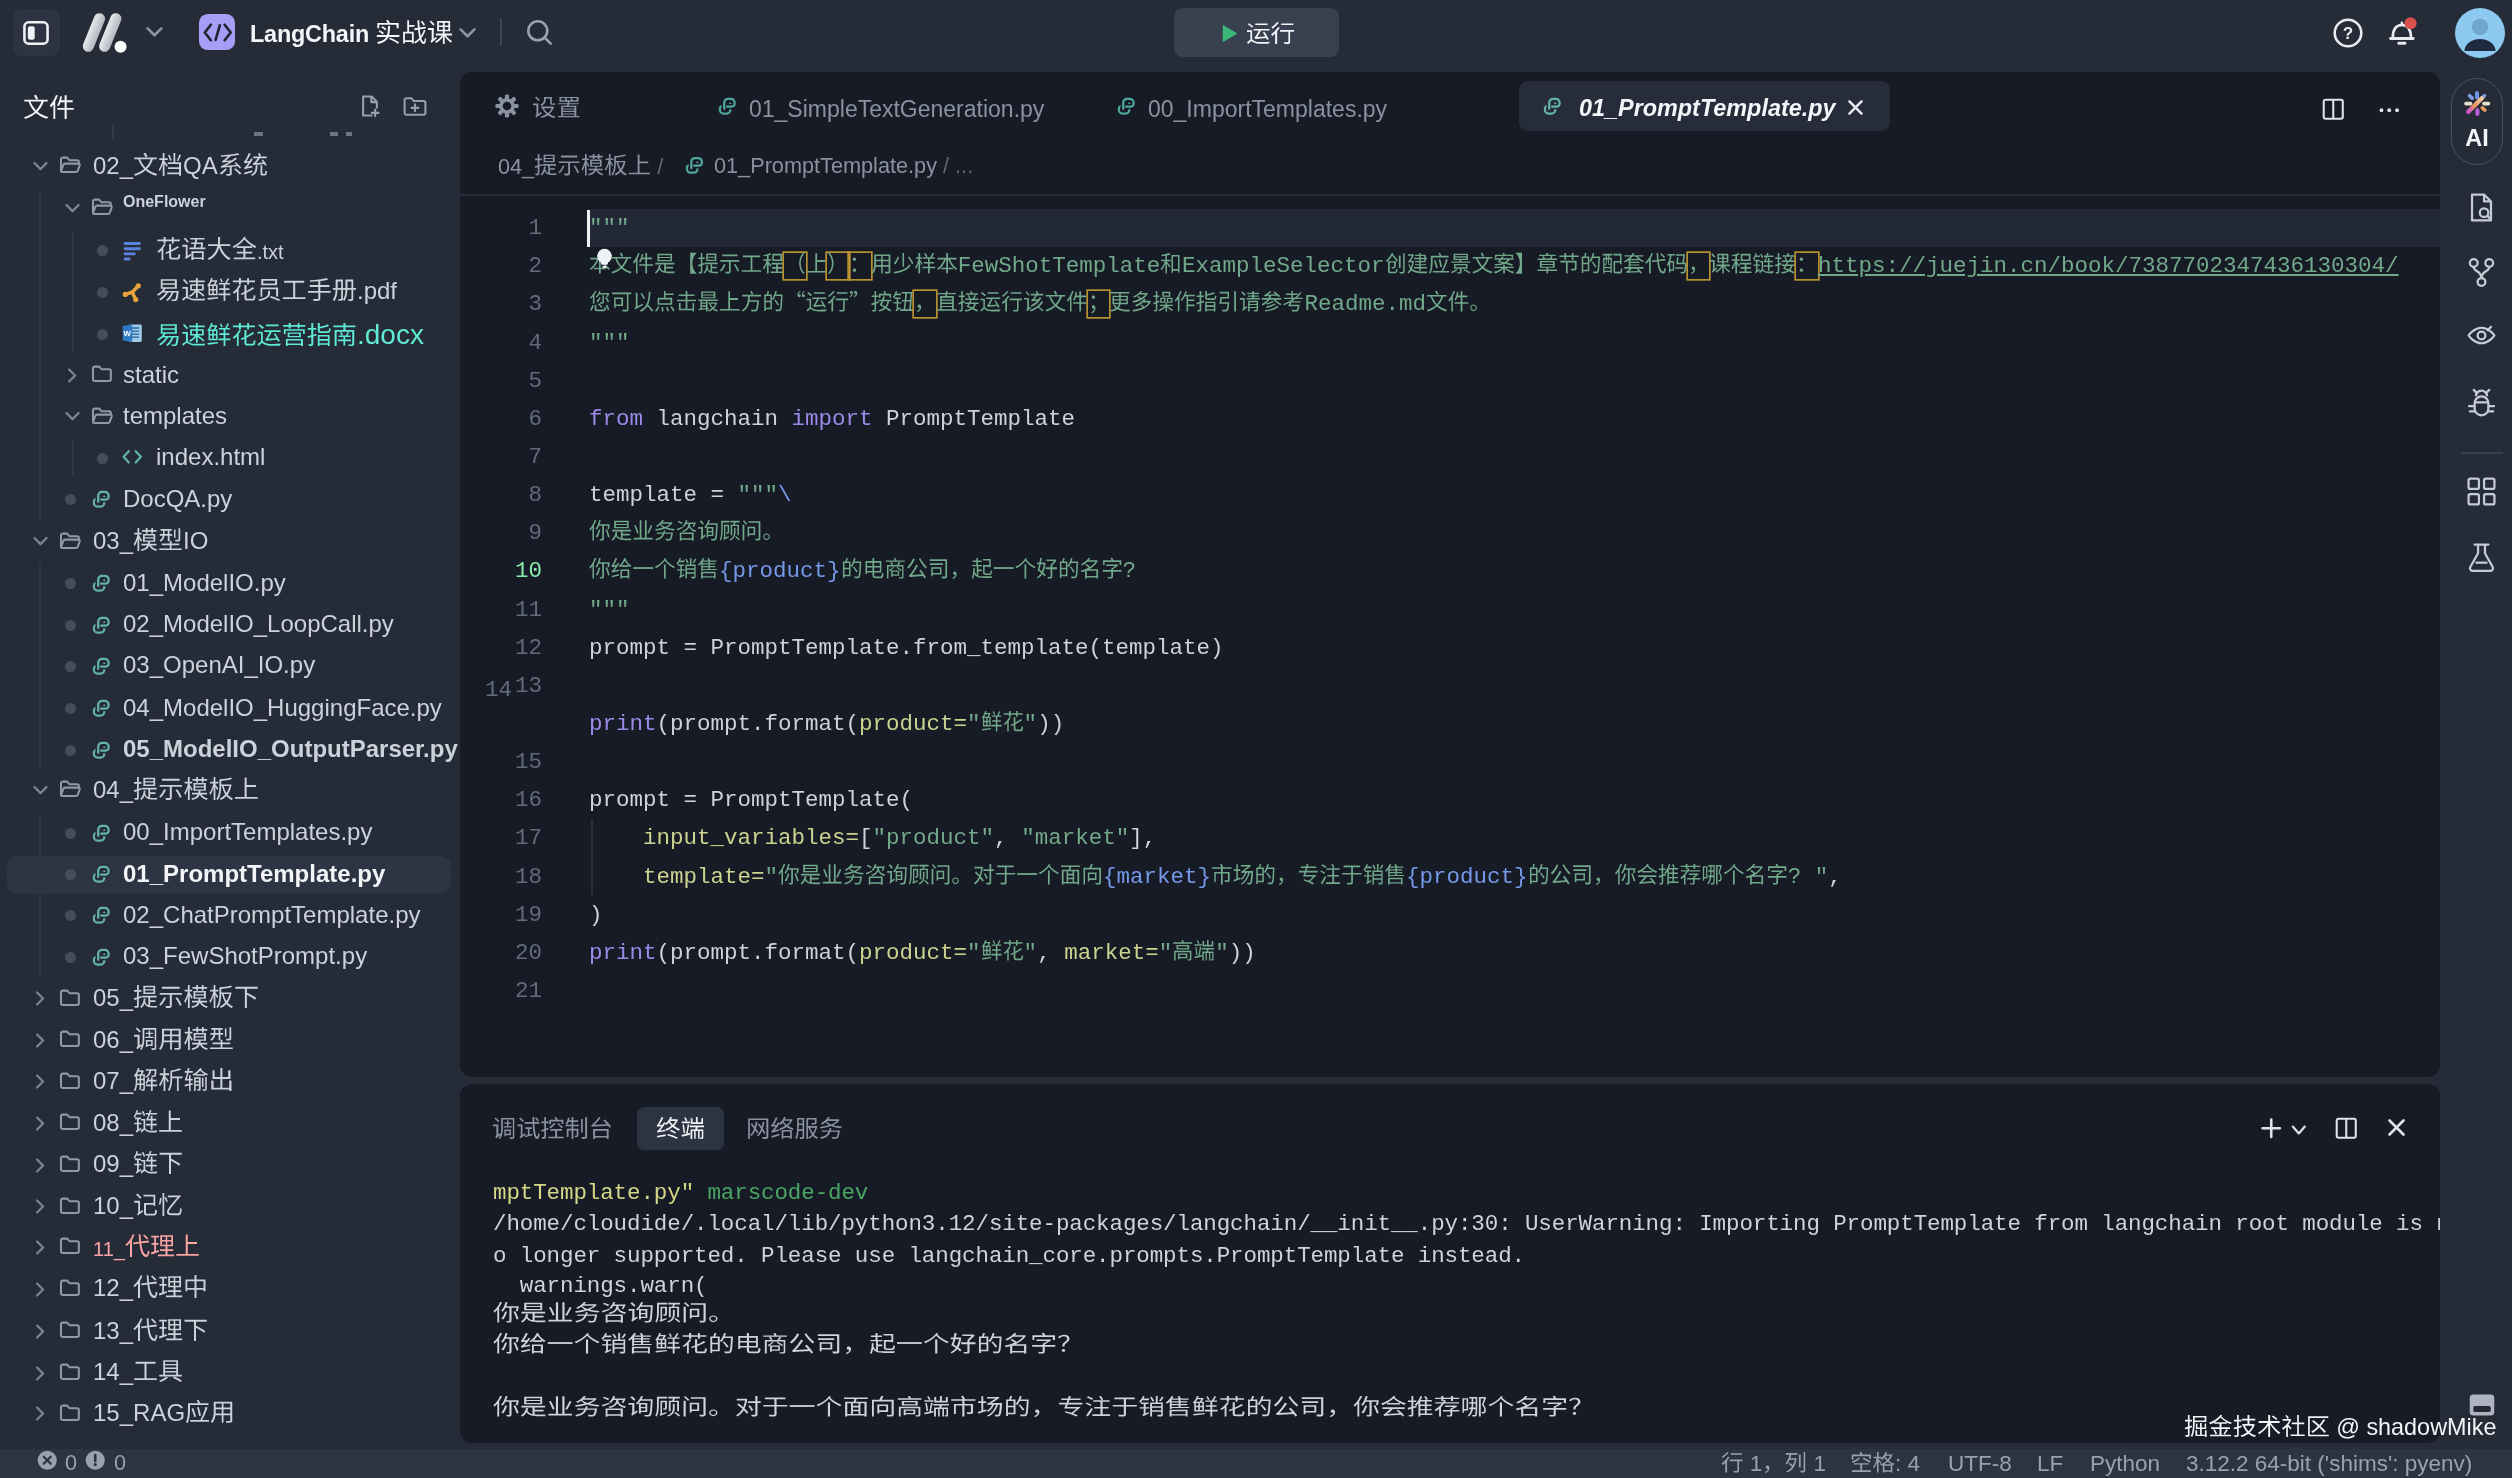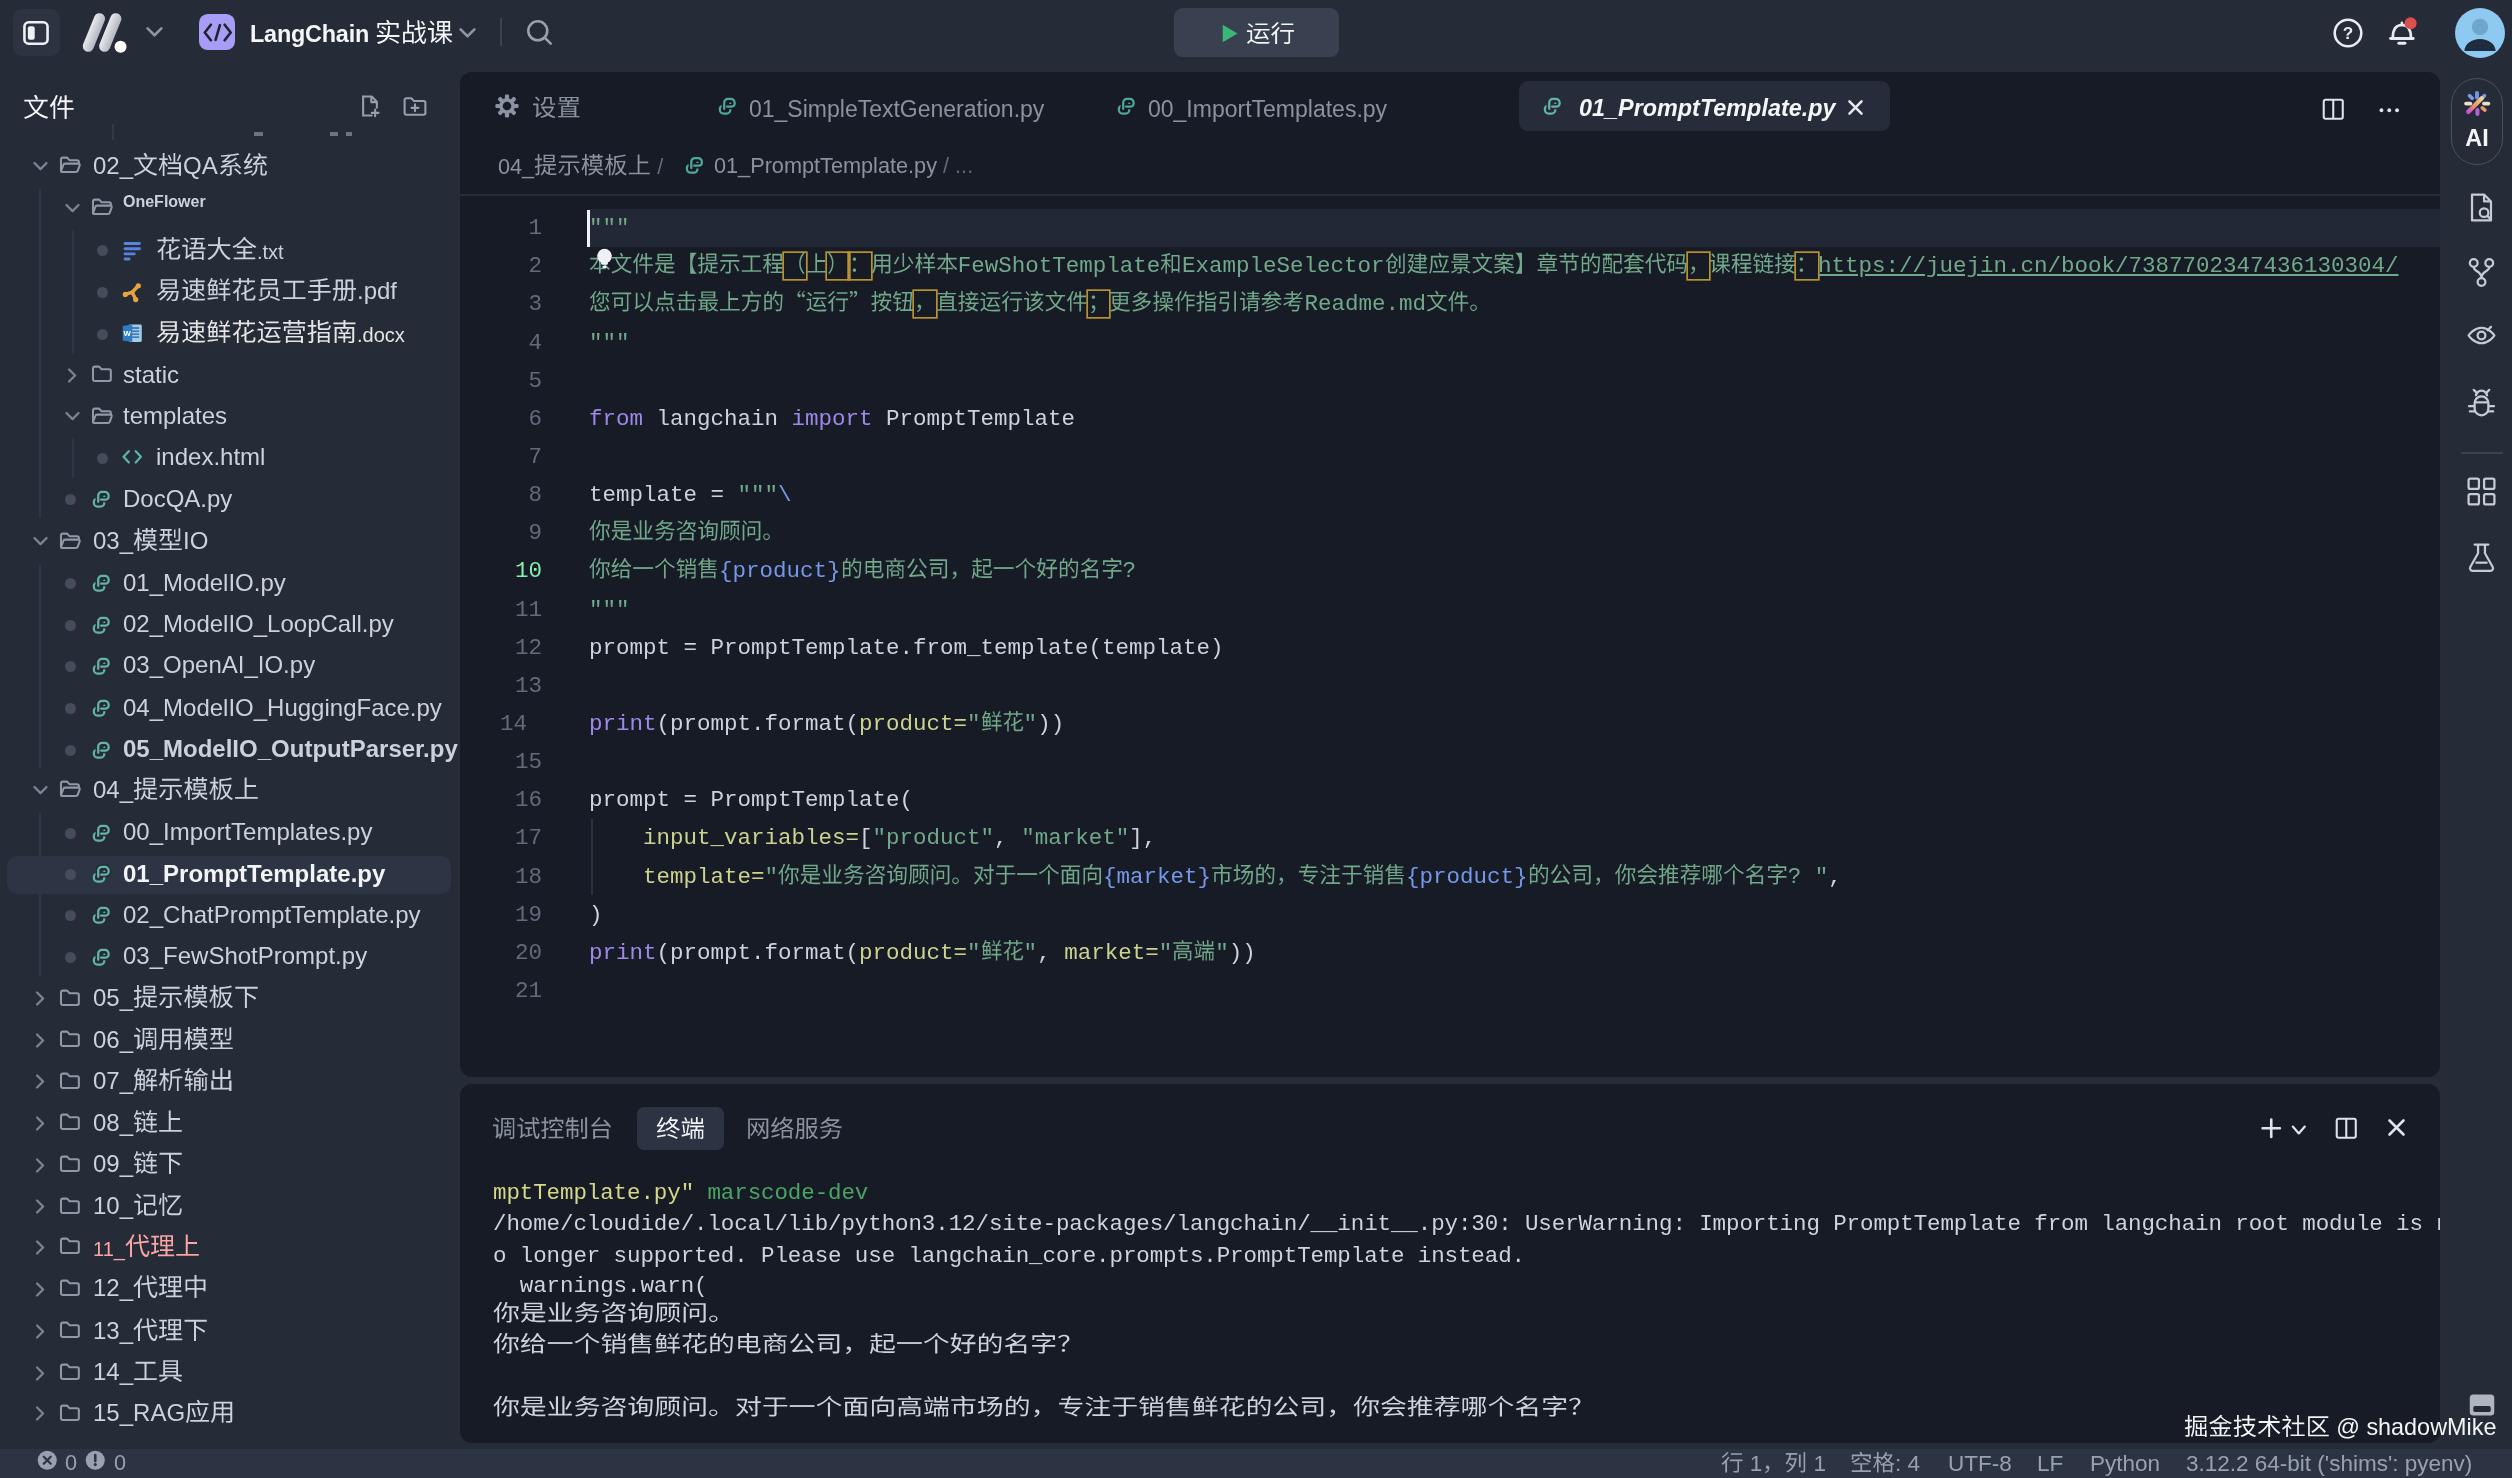--- a/index.html
+++ b/index.html
@@ -230,21 +230,21 @@
       <div class="ab mono" style="left:485px;top:329px;width:57px;text-align:right;color:#626b7c">4</div>
       <div class="ab mono" style="left:485px;top:367px;width:57px;text-align:right;color:#626b7c">5</div>
       <div class="ab mono" style="left:485px;top:405px;width:57px;text-align:right;color:#626b7c">6</div>
       <div class="ab mono" style="left:485px;top:443px;width:57px;text-align:right;color:#626b7c">7</div>
       <div class="ab mono" style="left:485px;top:481px;width:57px;text-align:right;color:#626b7c">8</div>
       <div class="ab mono" style="left:485px;top:519px;width:57px;text-align:right;color:#626b7c">9</div>
       <div class="ab mono" style="left:485px;top:557px;width:57px;text-align:right;color:#86efac">10</div>
       <div class="ab mono" style="left:485px;top:596px;width:57px;text-align:right;color:#626b7c">11</div>
       <div class="ab mono" style="left:485px;top:634px;width:57px;text-align:right;color:#626b7c">12</div>
       <div class="ab mono" style="left:485px;top:672px;width:57px;text-align:right;color:#626b7c">13</div>
-      <div class="ab mono" style="left:485px;top:710px;width:57px;text-align:center;color:#626b7c">14</div>
+      <div class="ab mono" style="left:485px;top:676px;width:57px;text-align:left;color:#626b7c">14</div>
       <div class="ab mono" style="left:485px;top:748px;width:57px;text-align:right;color:#626b7c">15</div>
       <div class="ab mono" style="left:485px;top:786px;width:57px;text-align:right;color:#626b7c">16</div>
       <div class="ab mono" style="left:485px;top:824px;width:57px;text-align:right;color:#626b7c">17</div>
       <div class="ab mono" style="left:485px;top:863px;width:57px;text-align:right;color:#626b7c">18</div>
       <div class="ab mono" style="left:485px;top:901px;width:57px;text-align:right;color:#626b7c">19</div>
       <div class="ab mono" style="left:485px;top:939px;width:57px;text-align:right;color:#626b7c">20</div>
       <div class="ab mono" style="left:485px;top:977px;width:57px;text-align:right;color:#626b7c">21</div>
       <div class="ab mono" style="left:589px;top:214px"><span style="color:#71a88a">"""</span></div>
       <div class="ab mono" style="left:589px;top:252px"><span style="color:#71a88a"><svg class="k" style="width:195px;height:22.5px" viewBox="0 -88 900 100" preserveAspectRatio="none">
             <use href="#g672c"></use>
@@ -580,21 +580,21 @@
     </svg>.pdf</div>
 <div style="position:absolute;left:97px;top:329px;width:11.3px;height:11.3px;border-radius:6px;background:#454d5c"></div>
 <div class="ab" style="left:121px;top:322px;"><svg width="22.5" height="22.5" viewBox="0 0 26 26" fill="none" style="">
       <rect x="9" y="3" width="15" height="20" rx="1.5" fill="#9fcdea"></rect>
       <g stroke="#2a6496" stroke-width="1.6">
         <path d="M12 7h9M12 10.5h9M12 14h9M12 17.5h9"></path>
       </g>
       <path d="M2 4.5 13 3v20L2 21.5z" fill="#2f7cc4"></path>
       <text x="7.2" y="16.5" font-family="Liberation Sans" font-size="9" font-weight="bold" fill="#fff" text-anchor="middle">W</text>
     </svg></div>
-<div class="ab" style="left:156px;top:319px;font-size:20px;color:#e5e5e5;font-weight:normal"><svg class="k" style="width:201px;height:25px" viewBox="0 -88 800 100" preserveAspectRatio="none">
+<div class="ab" style="left:156px;top:319px;font-size:28px;color:#5eead4;font-weight:normal"><svg class="k" style="width:201px;height:25px" viewBox="0 -88 800 100" preserveAspectRatio="none">
       <use href="#g6613"></use>
       <use href="#g901f" x="100"></use>
       <use href="#g9c9c" x="200"></use>
       <use href="#g82b1" x="300"></use>
       <use href="#g8fd0" x="400"></use>
       <use href="#g8425" x="500"></use>
       <use href="#g6307" x="600"></use>
       <use href="#g5357" x="700"></use>
     </svg>.docx</div>
 <div class="ab" style="left:63px;top:366px;"><svg width="19" height="19" viewBox="0 0 22 22" fill="none" style="">

